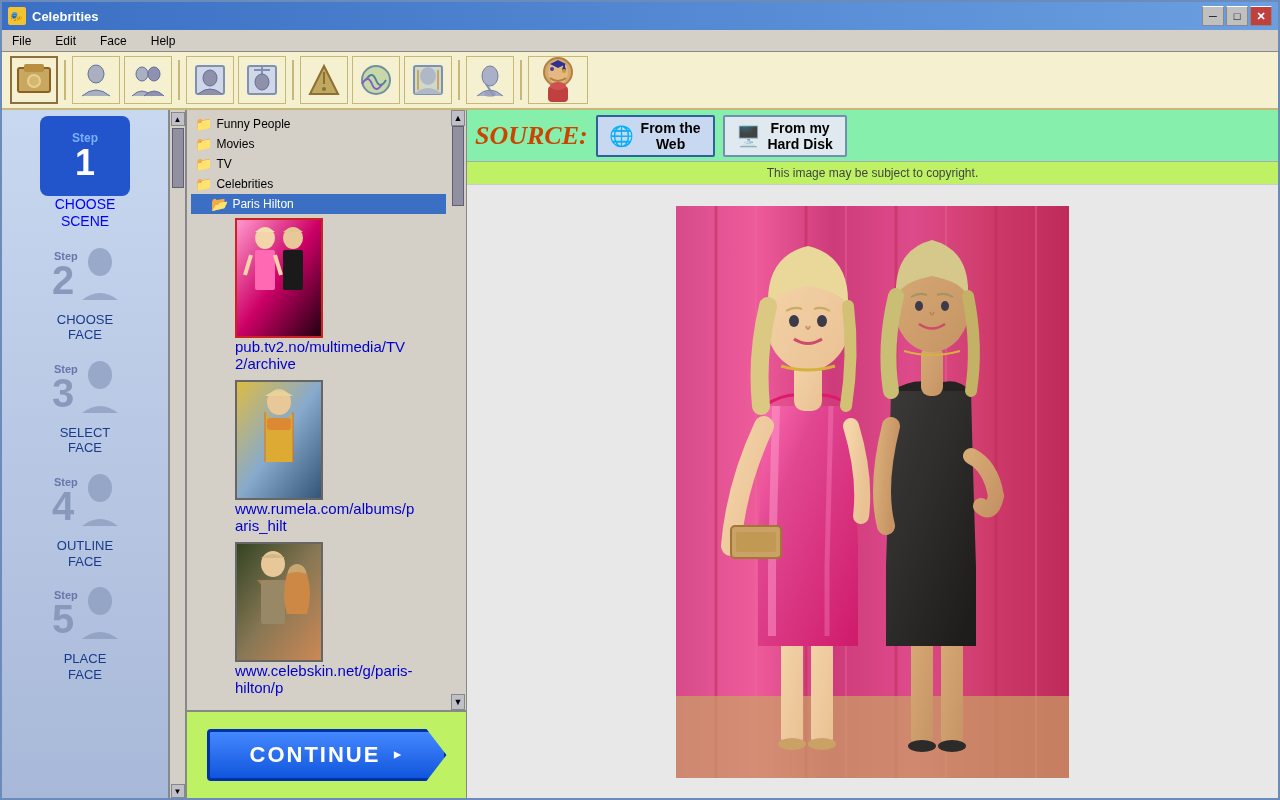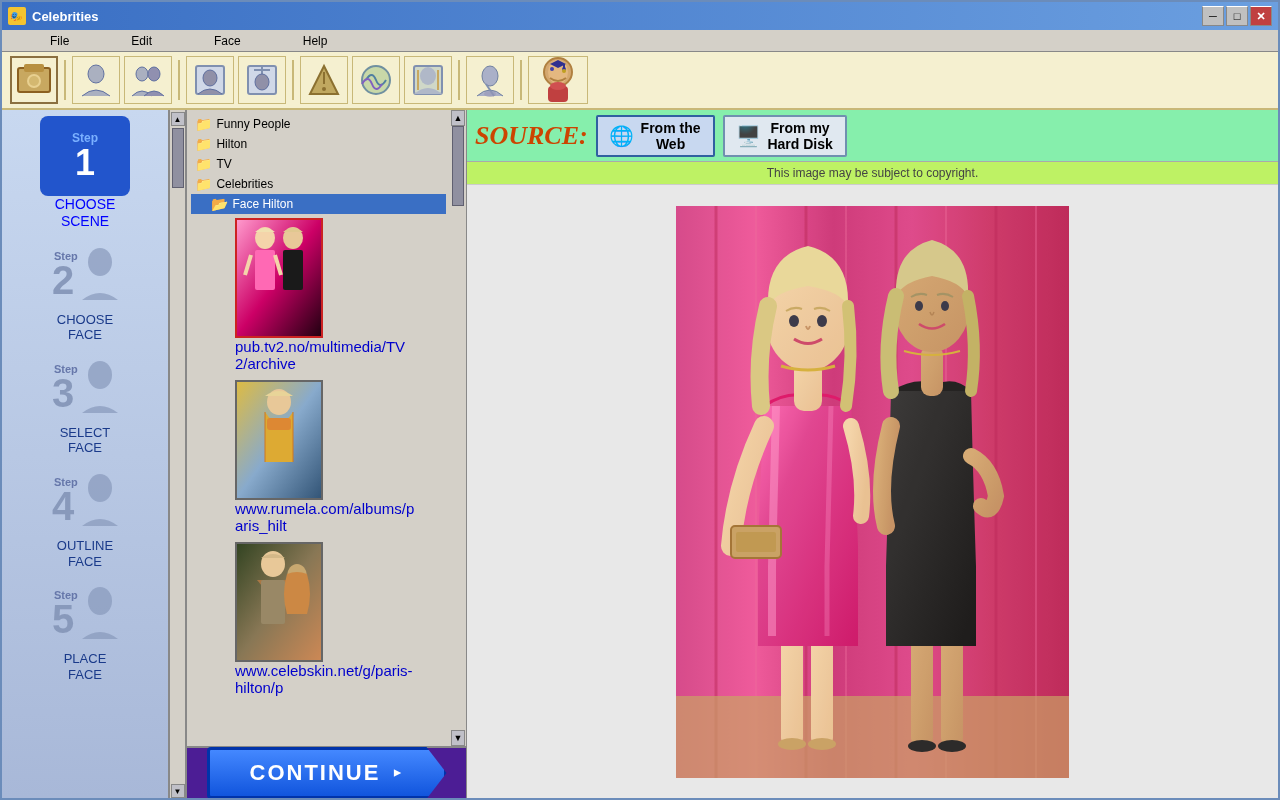--- a/index.html
+++ b/index.html
@@ -23,21 +23,21 @@
       font-size: 11px; font-weight: bold; cursor: pointer; color: #000;
     }
     .title-btn.close { background: #c04040; color: white; }
 
     
     .menu-bar {
       background: #d4d0c8; border-bottom: 1px solid #888;
       display: flex; align-items: center; padding: 2px 6px; height: 22px;
       gap: 16px;
     }
-    .menu-item { font-size: 12px; cursor: pointer; padding: 1px 4px; margin-left: 38px; }
+    .menu-item { font-size: 12px; cursor: pointer; padding: 1px 4px; }
 
     
     .toolbar {
       background: #f5f0d0; border-bottom: 2px solid #c8b878;
       display: flex; align-items: center; padding: 4px 8px; height: 58px;
       gap: 4px; overflow: hidden;
     }
     .toolbar-icon {
       width: 48px; height: 48px; border: 1px solid #c8b878;
       display: flex; align-items: center; justify-content: center;
@@ -81,23 +81,23 @@
     .thumb-item { cursor: pointer; }
     .thumb-img {
       width: 88px; height: 120px; background: #888; border: 2px solid #666;
       display: flex; align-items: center; justify-content: center; overflow: hidden;
     }
     .thumb-img.selected { border: 2px solid #cc2222; }
     .thumb-url { font-size: 15px; color: #0000cc; word-break: break-all; max-width: 180px; }
 
     
     .continue-bar {
-      background: #4c1d95; border-top: 2px solid #888;
+      background: #bef264; border-top: 2px solid #888;
       padding: 8px; display: flex; align-items: center; justify-content: center;
-      height: 52px;
+      height: 88px;
     }
     .continue-btn {
       background: linear-gradient(to bottom, #4488ff, #1155dd);
       color: white; font-size: 22px; font-weight: bold;
       border: 3px solid #0033aa; border-radius: 4px;
       padding: 10px 40px; cursor: pointer;
       display: flex; align-items: center; gap: 8px;
       clip-path: polygon(0 0, calc(100% - 20px) 0, 100% 50%, calc(100% - 20px) 100%, 0 100%);
       width: 240px; height: 52px; justify-content: center;
       letter-spacing: 2px;
@@ -399,33 +399,33 @@
     <div class="tree-panel-wrapper">
       <div class="tree-with-scroll">
         <div class="tree-content">
 
           <div class="tree-item">
             <span class="tree-folder-icon">📁</span>
             <span class="tree-label">Funny People</span>
           </div>
           <div class="tree-item">
             <span class="tree-folder-icon">📁</span>
-            <span class="tree-label">Hilton</span>
+            <span class="tree-label">Movies</span>
           </div>
           <div class="tree-item">
             <span class="tree-folder-icon">📁</span>
             <span class="tree-label">TV</span>
           </div>
           <div class="tree-item">
             <span class="tree-folder-icon">📁</span>
             <span class="tree-label">Celebrities</span>
           </div>
           <div class="tree-item tree-indent-1 selected">
             <span class="tree-folder-icon">📂</span>
-            <span class="tree-label">Face Hilton</span>
+            <span class="tree-label">Paris Hilton</span>
           </div>
 
           <div class="thumb-grid">
 
             <div class="thumb-item tree-indent-2">
               <div class="thumb-img thumb-paris1 selected">
                 <svg width="84" height="116" viewBox="0 0 84 116">
 
                   <defs>
                     <linearGradient id="bg1" x1="0%" y1="0%" x2="100%" y2="100%">

